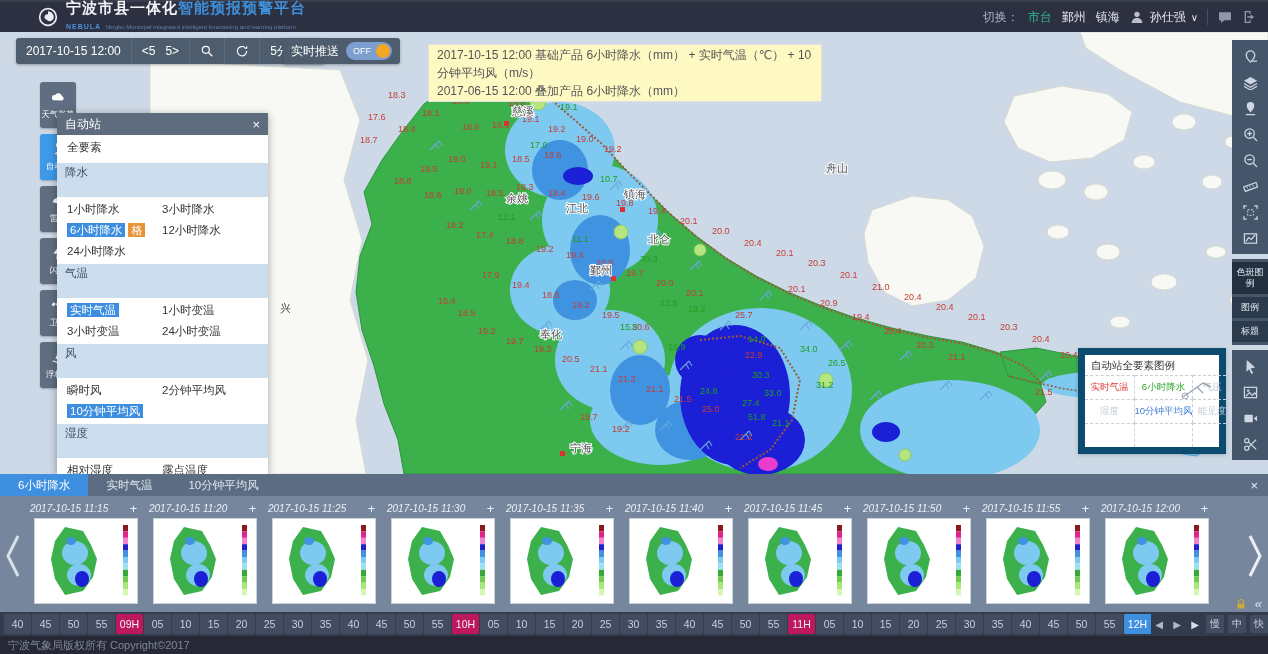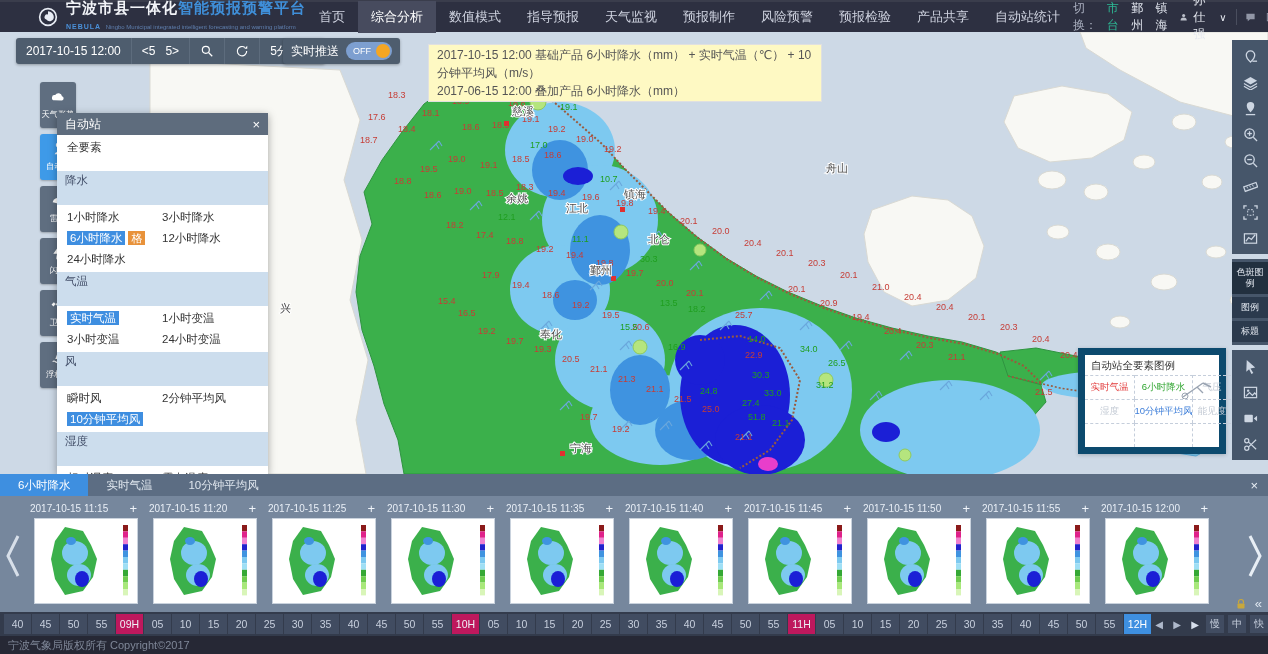--- a/index.html
+++ b/index.html
@@ -61,21 +61,21 @@
   .ls-btn.active { background:#3e9ae8; }
   .ls-btn span { font-size:9px; white-space:nowrap; transform:scale(.92); }
   .ls-btn svg { width:16px; height:16px; }
 
   
   #station-panel { position:absolute; left:57px; top:81px; width:211px; height:361px; background:#ffffff;
     z-index:40; box-shadow:0 2px 8px rgba(0,0,0,.35); overflow:hidden; }
   #sp-header { height:22px; background:#5e6c7d; color:#fff; font-size:12px; display:flex; align-items:center;
     padding:0 8px; justify-content:space-between; }
   #sp-close { cursor:pointer; font-size:13px; }
-  .sp-all { font-size:11.5px; color:#333; padding:5px 10px 16px; cursor:pointer; }
+  .sp-all { font-size:11.5px; color:#333; padding:5px 10px 8px; cursor:pointer; }
   .sp-sec-hdr { background:#ccdded; color:#44506a; font-size:11.5px; padding:2px 8px; height:34px; }
   .sp-grid { display:grid; grid-template-columns:95px 1fr; padding:2px 0 2px 10px; }
   .sp-item { font-size:11.5px; color:#333; padding:3px 0; cursor:pointer; white-space:nowrap; }
   .sp-item .lbl.sel { background:#3e8ee0; color:#fff; padding:1px 3px; }
   .sp-badge { background:#e8923a; color:#fff; padding:1px 3px; margin-left:3px; font-size:11px; }
 
   
   #right-sidebar { position:absolute; right:0; top:8px; width:36px; z-index:35; display:flex; flex-direction:column; gap:5px;}
   .rs-block { background:#46566a; display:flex; flex-direction:column; align-items:center; padding:3px 0; }
   .rs-ico { width:30px; height:26px; display:flex; align-items:center; justify-content:center; cursor:pointer; }
@@ -93,21 +93,21 @@
     display:flex; align-items:center; justify-content:center; white-space:nowrap; overflow:visible;}
   .lg-cell:nth-child(3n) { border-right:none; }
   #legend-barb { position:absolute; right:6px; top:2px; }
 
   
   #bottom-panel { position:absolute; left:0; top:474px; width:1268px; height:180px; z-index:50; }
   #tab-bar { height:22px; background:#5c6d83; display:flex; align-items:center; color:#dfe6ee; font-size:11.5px; }
   .tabbar-tab { padding:0 18px; height:22px; display:flex; align-items:center; cursor:pointer; }
   .tabbar-tab.active { background:#3e8fe0; color:#fff; }
   #tabbar-close { margin-left:auto; margin-right:10px; cursor:pointer; font-size:13px; color:#e8eef5; }
-  #thumb-strip { height:116px; background:#76879d; position:relative; display:flex; padding:4px 0 0 26px; }
+  #thumb-strip { height:116px; background:#76879d; position:relative; display:flex; padding:4px 0 0 26px;font-style:italic; }
   .th-cell { width:119px; flex:0 0 auto; }
   .th-head { display:flex; align-items:center; justify-content:space-between; padding:0 8px 0 4px;
     font-size:10px; color:#e9eff7; height:16px; }
   .th-plus { cursor:pointer; font-size:13px; color:#f0f4fa; }
   .th-img { width:104px; height:86px; background:#ffffff; border:1px solid #c9d2dd; margin:2px auto 0; cursor:pointer; }
   .th-chevron { position:absolute; top:34px; width:22px; height:52px; cursor:pointer; }
   #th-prev { left:2px; } #th-next { right:2px; }
   #lock-row { position:absolute; right:6px; bottom:2px; display:flex; align-items:center; gap:8px; }
   #lock-row svg { width:12px; height:12px; }
   #collapse-arrows { color:#dfe7f0; font-size:13px; cursor:pointer; line-height:10px;}
@@ -133,32 +133,20 @@
         <path d="M12 5 a7 7 0 0 1 7 7 a5 5 0 0 1 -9 3 a3 3 0 0 1 2 -6 z" fill="#e8ecf4"></path>
       </svg>
       <div>
         <div class="logo-text-main">
           <span class="logo-white">宁波市县一体化</span><span class="logo-blue">智能预报预警平台</span>
         </div>
         <div><span class="logo-badge">NEBULA</span>
           <span class="logo-sub">Ningbo Municipal integrated intelligent forecasting and warning platform</span></div>
       </div>
     </div>
-    <nav id="nav-menu">
-        <div class="nav-item">首页</div>
-        <div class="nav-item active">综合分析</div>
-        <div class="nav-item">数值模式</div>
-        <div class="nav-item">指导预报</div>
-        <div class="nav-item">天气监视</div>
-        <div class="nav-item">预报制作</div>
-        <div class="nav-item">风险预警</div>
-        <div class="nav-item">预报检验</div>
-        <div class="nav-item">产品共享</div>
-        <div class="nav-item">自动站统计</div>
-      </nav>
     <div id="nav-right">
       <span class="sw-label">切换：</span>
       <span id="nav-stations" style="display:flex;gap:10px;">
           <span class="sw-station active">市台</span>
           <span class="sw-station">鄞州</span>
           <span class="sw-station">镇海</span>
         </span>
       <span class="nav-user">
         <svg class="nav-ico" viewBox="0 0 24 24">
             <circle cx="12" cy="8" r="4" fill="#dfe3ec"></circle>

